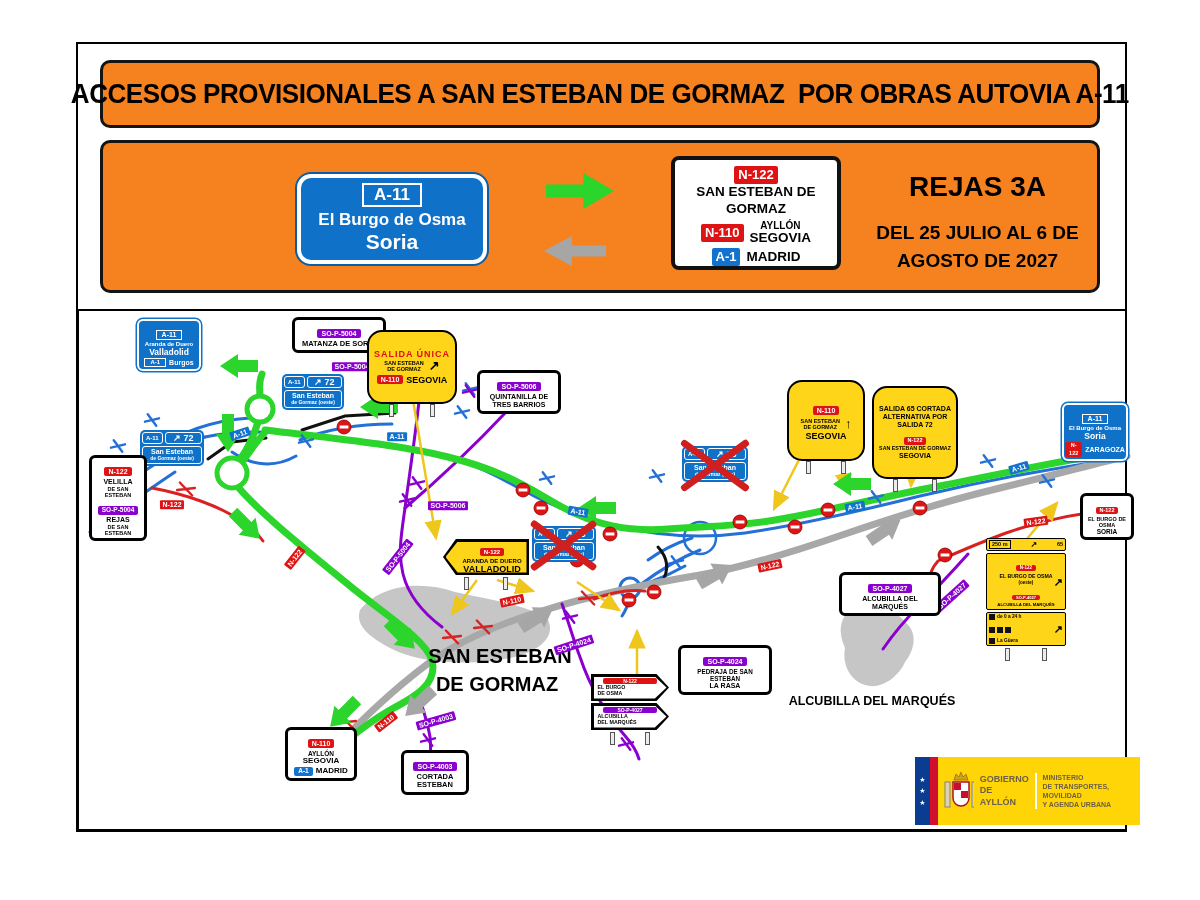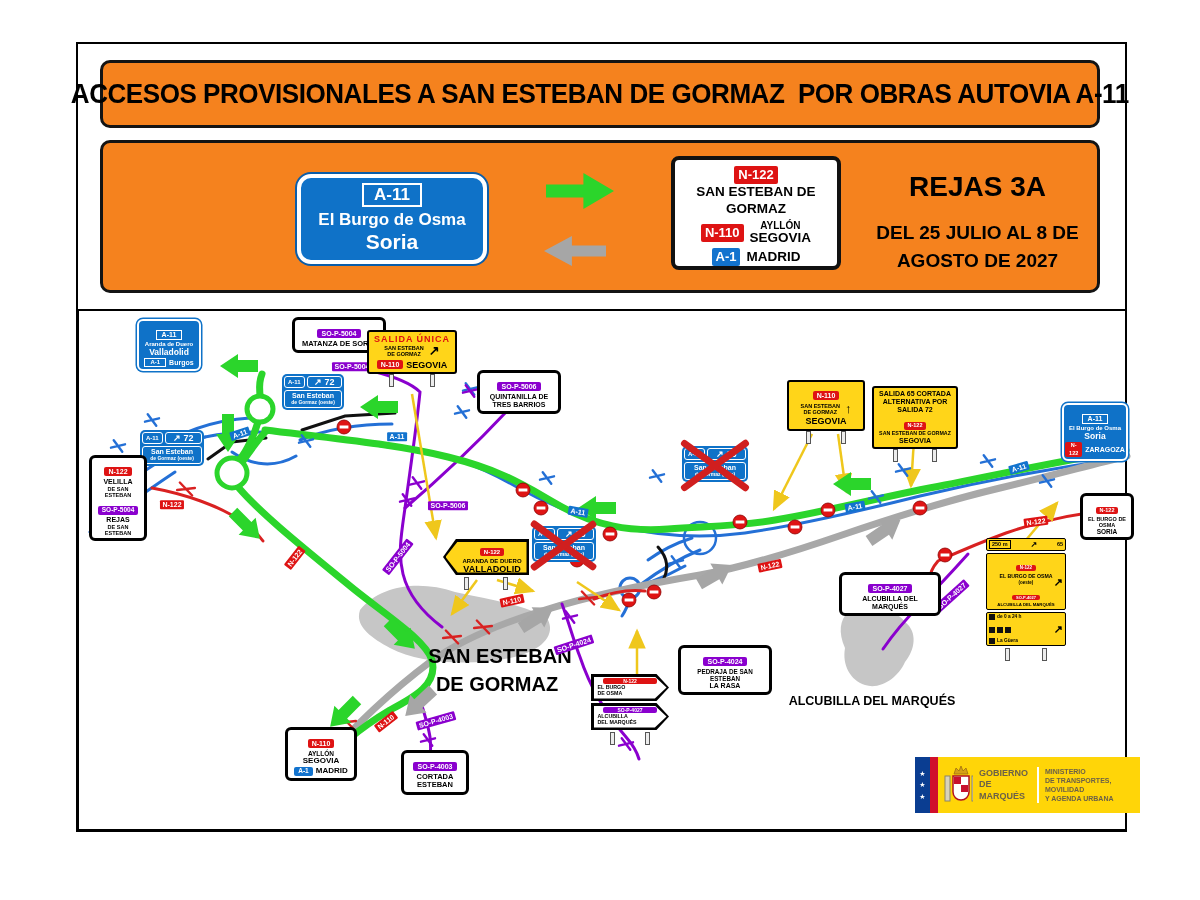--- a/index.html
+++ b/index.html
@@ -30,21 +30,21 @@
   #lwhite .row{display:flex;align-items:center;justify-content:center;gap:6px;margin-top:3px;}
   #lwhite .small{font-size:10px;font-weight:bold;line-height:1.05;}
   
   #phase{left:762px;top:28px;width:225px;text-align:center;color:#000;}
   #phase .f{font-weight:bold;font-size:28px;margin-bottom:16px;}
   #phase .d{font-weight:bold;font-size:19px;line-height:1.45;}
   
   .sign{position:absolute;z-index:6;box-sizing:border-box;line-height:1.12;}
   .s-white{background:#fff;border:3px solid #000;border-radius:6px;padding:2px 2px;text-align:center;}
   .s-blue{background:#0F72C8;border:2px solid #fff;box-shadow:0 0 0 1.5px #0F72C8;border-radius:6px;color:#fff;padding:2px;text-align:center;}
-  .s-yellow{background:#FFD519;border:2px solid #000;border-radius:3px;padding:2px 3px;text-align:center;}
+  .s-yellow{background:#FFD519;border:2px solid #000;border-radius:15px;padding:17px 3px;text-align:center;}
   .b-outline{border:1.5px solid #fff;background:transparent;padding:0 5px;color:#fff;font-weight:bold;display:inline-block;}
   .s-bex{background:#0F72C8;border-radius:5px;padding:2px;color:#fff;}
   .bex-row{display:flex;gap:2px;margin-bottom:2px;}
   .bex-box{border:1.5px solid #fff;border-radius:3px;display:flex;align-items:center;justify-content:center;gap:3px;padding:0 3px;font-weight:bold;}
   .bex-panel{border:1.5px solid #fff;border-radius:3px;padding:1px 0;text-align:center;}
   .xb{position:absolute;left:-12%;width:124%;height:7px;background:#D01F1F;border-radius:3px;top:45%;z-index:8;}
   .posts{display:flex;justify-content:space-between;padding:0 24%;height:13px;}
   .post{width:3px;background:#ececec;border:1px solid #555;}
   .pl-b{position:absolute;inset:0;background:#000;clip-path:polygon(0 50%,15% 0,100% 0,100% 100%,15% 100%);}
   .pl-i{position:absolute;inset:2.5px;background:#FFD519;clip-path:polygon(0 50%,15% 0,100% 0,100% 100%,15% 100%);display:flex;flex-direction:column;align-items:center;justify-content:center;padding-left:12px;line-height:1.12;}
@@ -52,21 +52,21 @@
   .pr-b{position:absolute;inset:0;background:#000;clip-path:polygon(0 0,84% 0,100% 50%,84% 100%,0 100%);}
   .pr-i{position:absolute;inset:2.5px;background:#fff;clip-path:polygon(0 0,84% 0,100% 50%,84% 100%,0 100%);text-align:left;padding:1px 4px;line-height:1.1;}
   .yb{background:#FFD519;border:1.5px solid #000;border-radius:2px;margin-bottom:2px;position:relative;padding:1px 2px;text-align:center;line-height:1.15;}
   .yb .yarrow{position:absolute;right:2px;top:50%;transform:translateY(-50%);font-size:11px;font-weight:bold;}
   .ybh{display:flex;justify-content:space-between;align-items:center;}
   .dist{border:1px solid #000;font-size:5.5px;font-weight:bold;padding:0 2px;}
   .icon-sq{display:inline-block;width:6px;height:6px;background:#111;margin-right:2px;vertical-align:middle;}
   .rbadge{position:absolute;color:#fff;font-weight:bold;font-size:7px;padding:0 2.5px;border-radius:1px;z-index:4;white-space:nowrap;line-height:1.35;}
   .town{position:absolute;font-weight:bold;color:#000;z-index:3;white-space:nowrap;}
   
-  #govlogo{left:915px;top:757px;width:225px;height:56px;background:#FFD508;display:flex;z-index:6;}
+  #govlogo{left:915px;top:757px;width:225px;height:68px;background:#FFD508;display:flex;z-index:6;}
   #govlogo .bluestrip{width:15px;background:#0A3D91;color:#fff;display:flex;flex-direction:column;align-items:center;justify-content:center;font-size:7px;line-height:1.6;}
   #govlogo .redstrip{width:8px;background:#D00F2C;}
   #govlogo .main{flex:1;display:flex;align-items:center;gap:6px;padding-left:6px;color:#6C6148;}
   #govlogo .gtxt{font-weight:bold;font-size:9px;line-height:1.25;}
   #govlogo .div{width:2px;height:36px;background:#fff;}
   #govlogo .mtxt{font-weight:bold;font-size:7px;line-height:1.3;padding-right:3px;}
 </style>
 </head>
 <body>
 
@@ -92,21 +92,21 @@
       <span class="small"><span>AYLLÓN</span><br>
       <span class="dest">SEGOVIA</span></span>
     </div>
     <div class="row">
       <span class="bdg b-blue r1">A-1</span>
       <span class="dest">MADRID</span>
     </div>
   </div>
   <div class="abs" id="phase">
     <div class="f">REJAS 3A</div>
-    <div class="d"><span>DEL 25 JULIO AL 8 DE</span><br>
+    <div class="d"><span>DEL 25 JULIO AL 6 DE</span><br>
     <span>AGOSTO DE 2027</span></div>
   </div>
 </div>
 
 <div class="abs" id="mapbox"></div>
 
 <svg class="abs" id="mapsvg" width="1200" height="900" style="left:0;top:0;z-index:2;">
   <defs>
     <marker id="yh" markerWidth="9" markerHeight="8" refX="7" refY="3.5" orient="auto">
       <path d="M0,0 L8,3.5 L0,7 Z" fill="#EFC71C"></path>
@@ -625,17 +625,17 @@
   <div class="redstrip"></div>
   <div class="main">
     <svg width="34" height="44">
       <rect x="1" y="13" width="5" height="25" fill="#D8D2B8" stroke="#8a8468" stroke-width="1"></rect>
       <rect x="28" y="13" width="5" height="25" fill="#D8D2B8" stroke="#8a8468" stroke-width="1"></rect>
       <path d="M9,13 h16 v16 a8,8 0 0 1 -16,0 Z" fill="#fff" stroke="#B01020" stroke-width="1.5"></path>
       <rect x="10" y="14" width="7" height="7" fill="#C8102E"></rect>
       <rect x="17" y="22" width="7" height="7" fill="#C8102E"></rect>
       <path d="M10,11 h14 l-2,-6 -3,3 -2,-5 -2,5 -3,-3 Z" fill="#D4A017" stroke="#A07010" stroke-width="0.8"></path>
     </svg>
-    <div class="gtxt"><span>GOBIERNO</span><br><span>DE MARQUÉS</span></div>
+    <div class="gtxt"><span>GOBIERNO</span><br><span>DE AYLLÓN</span></div>
     <div class="div"></div>
     <div class="mtxt"><span>MINISTERIO</span><br><span>DE TRANSPORTES, MOVILIDAD</span><br><span>Y AGENDA URBANA</span></div>
   </div>
 </div>
 
 </body></html>

